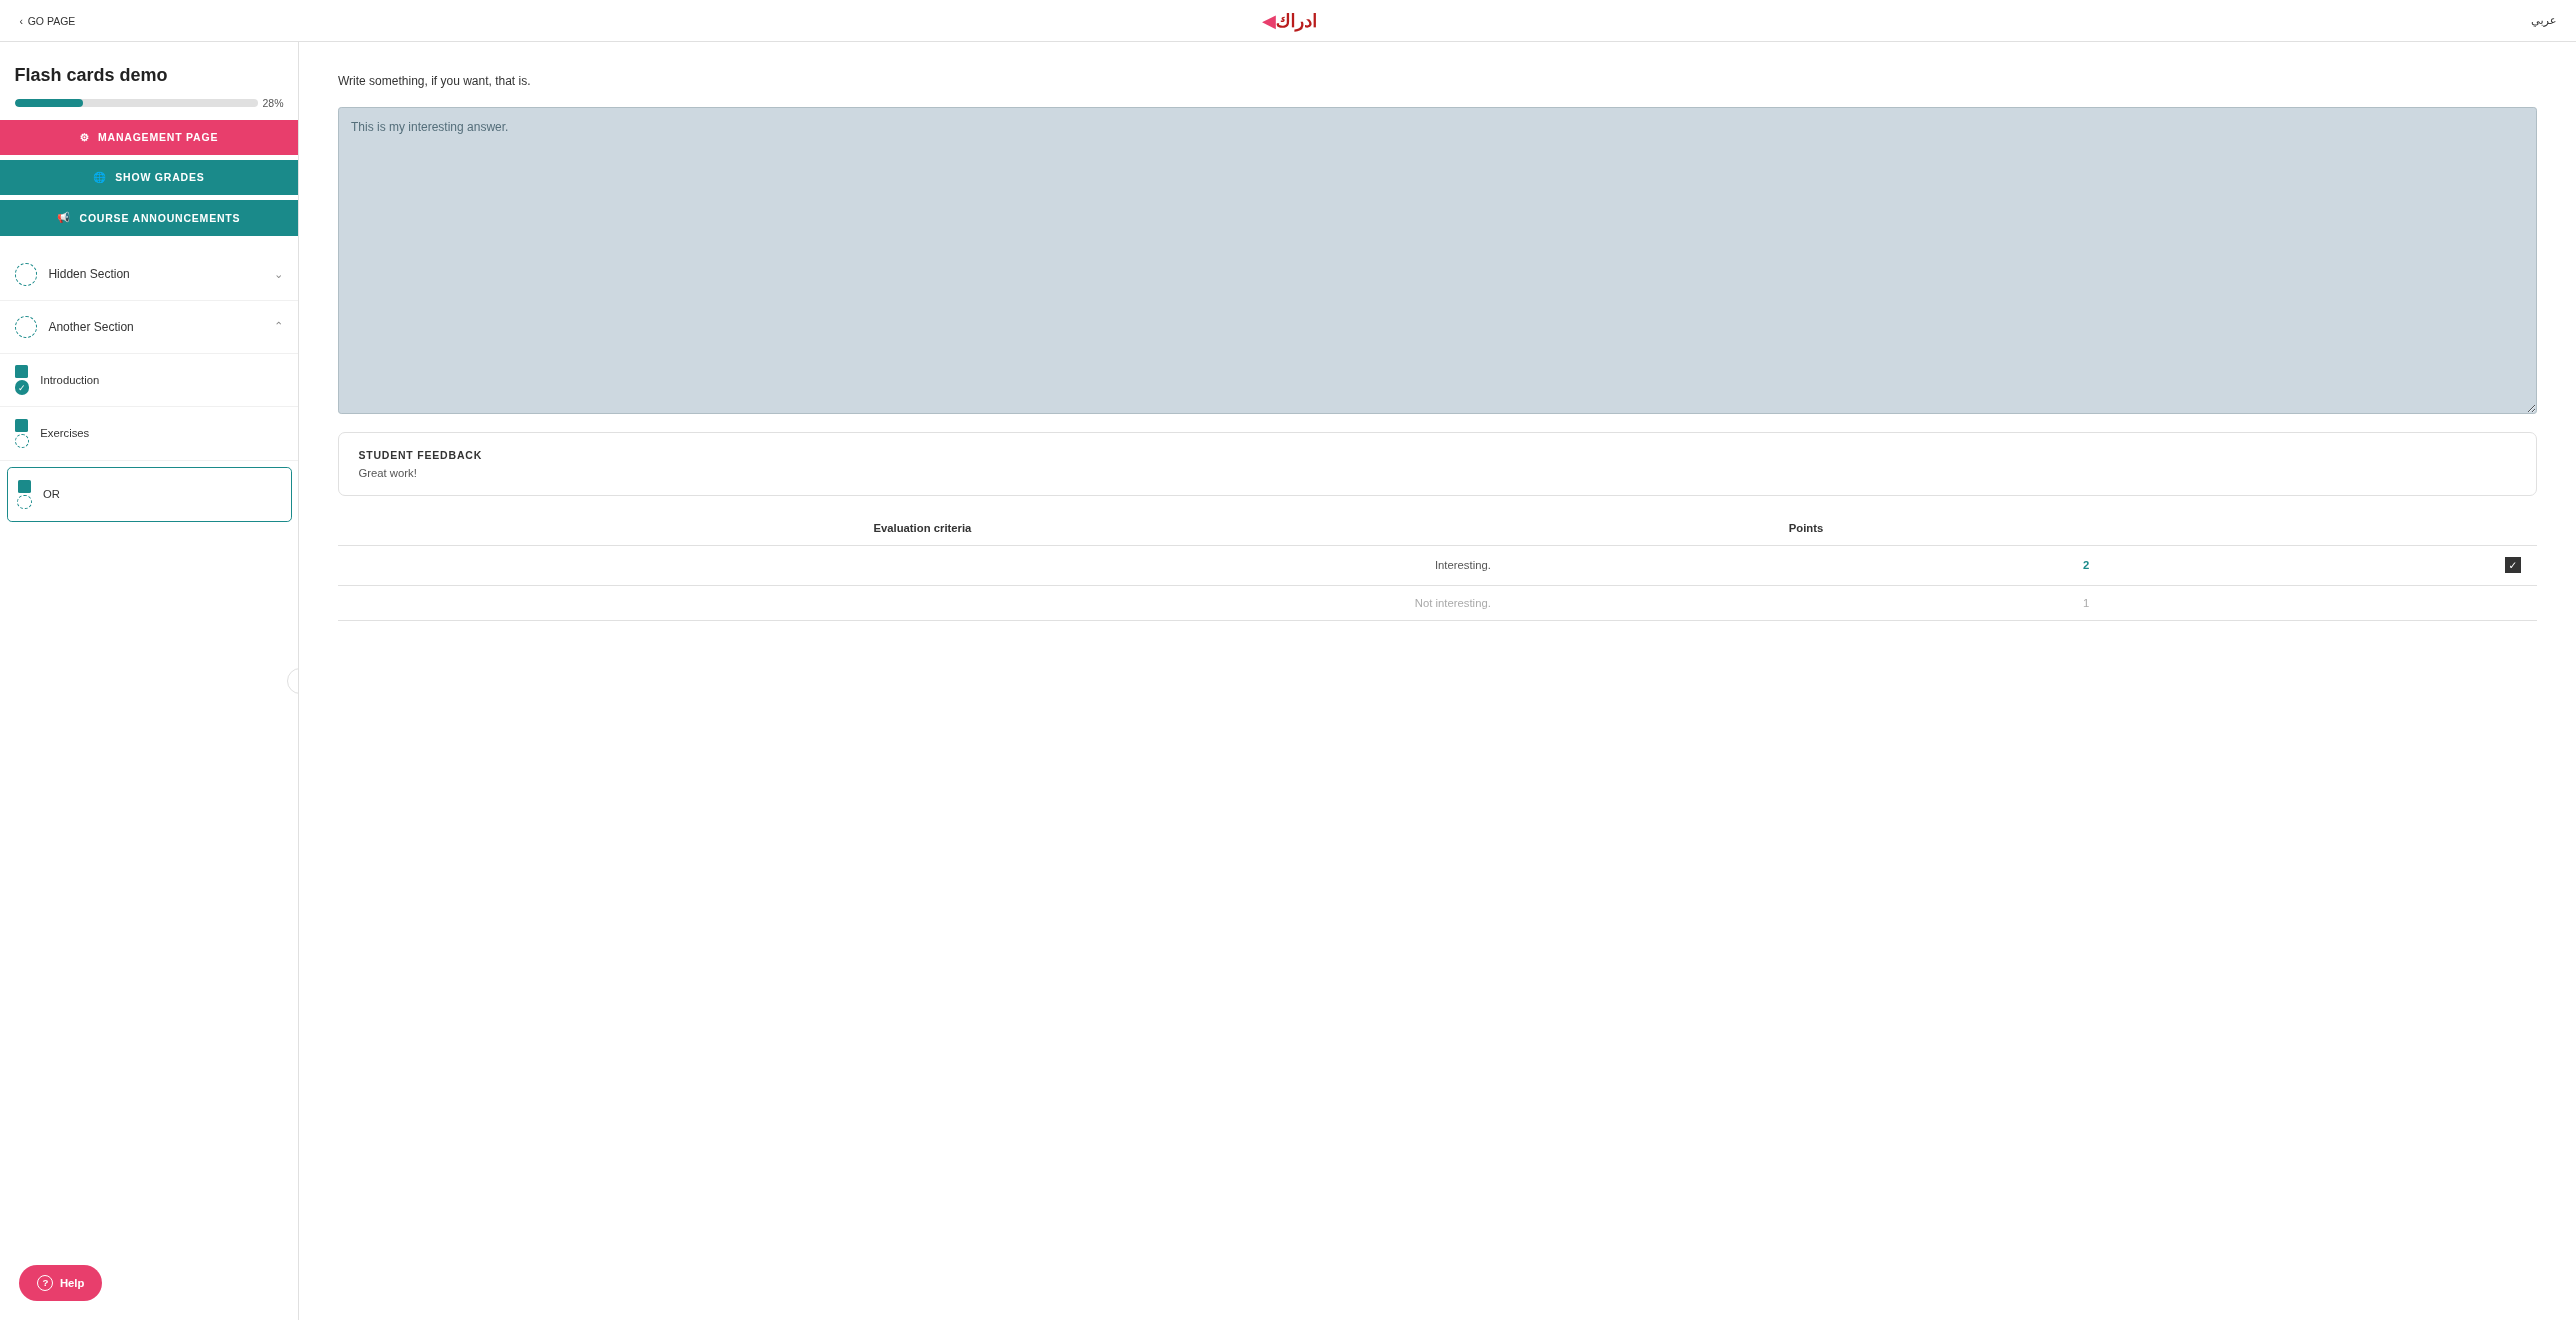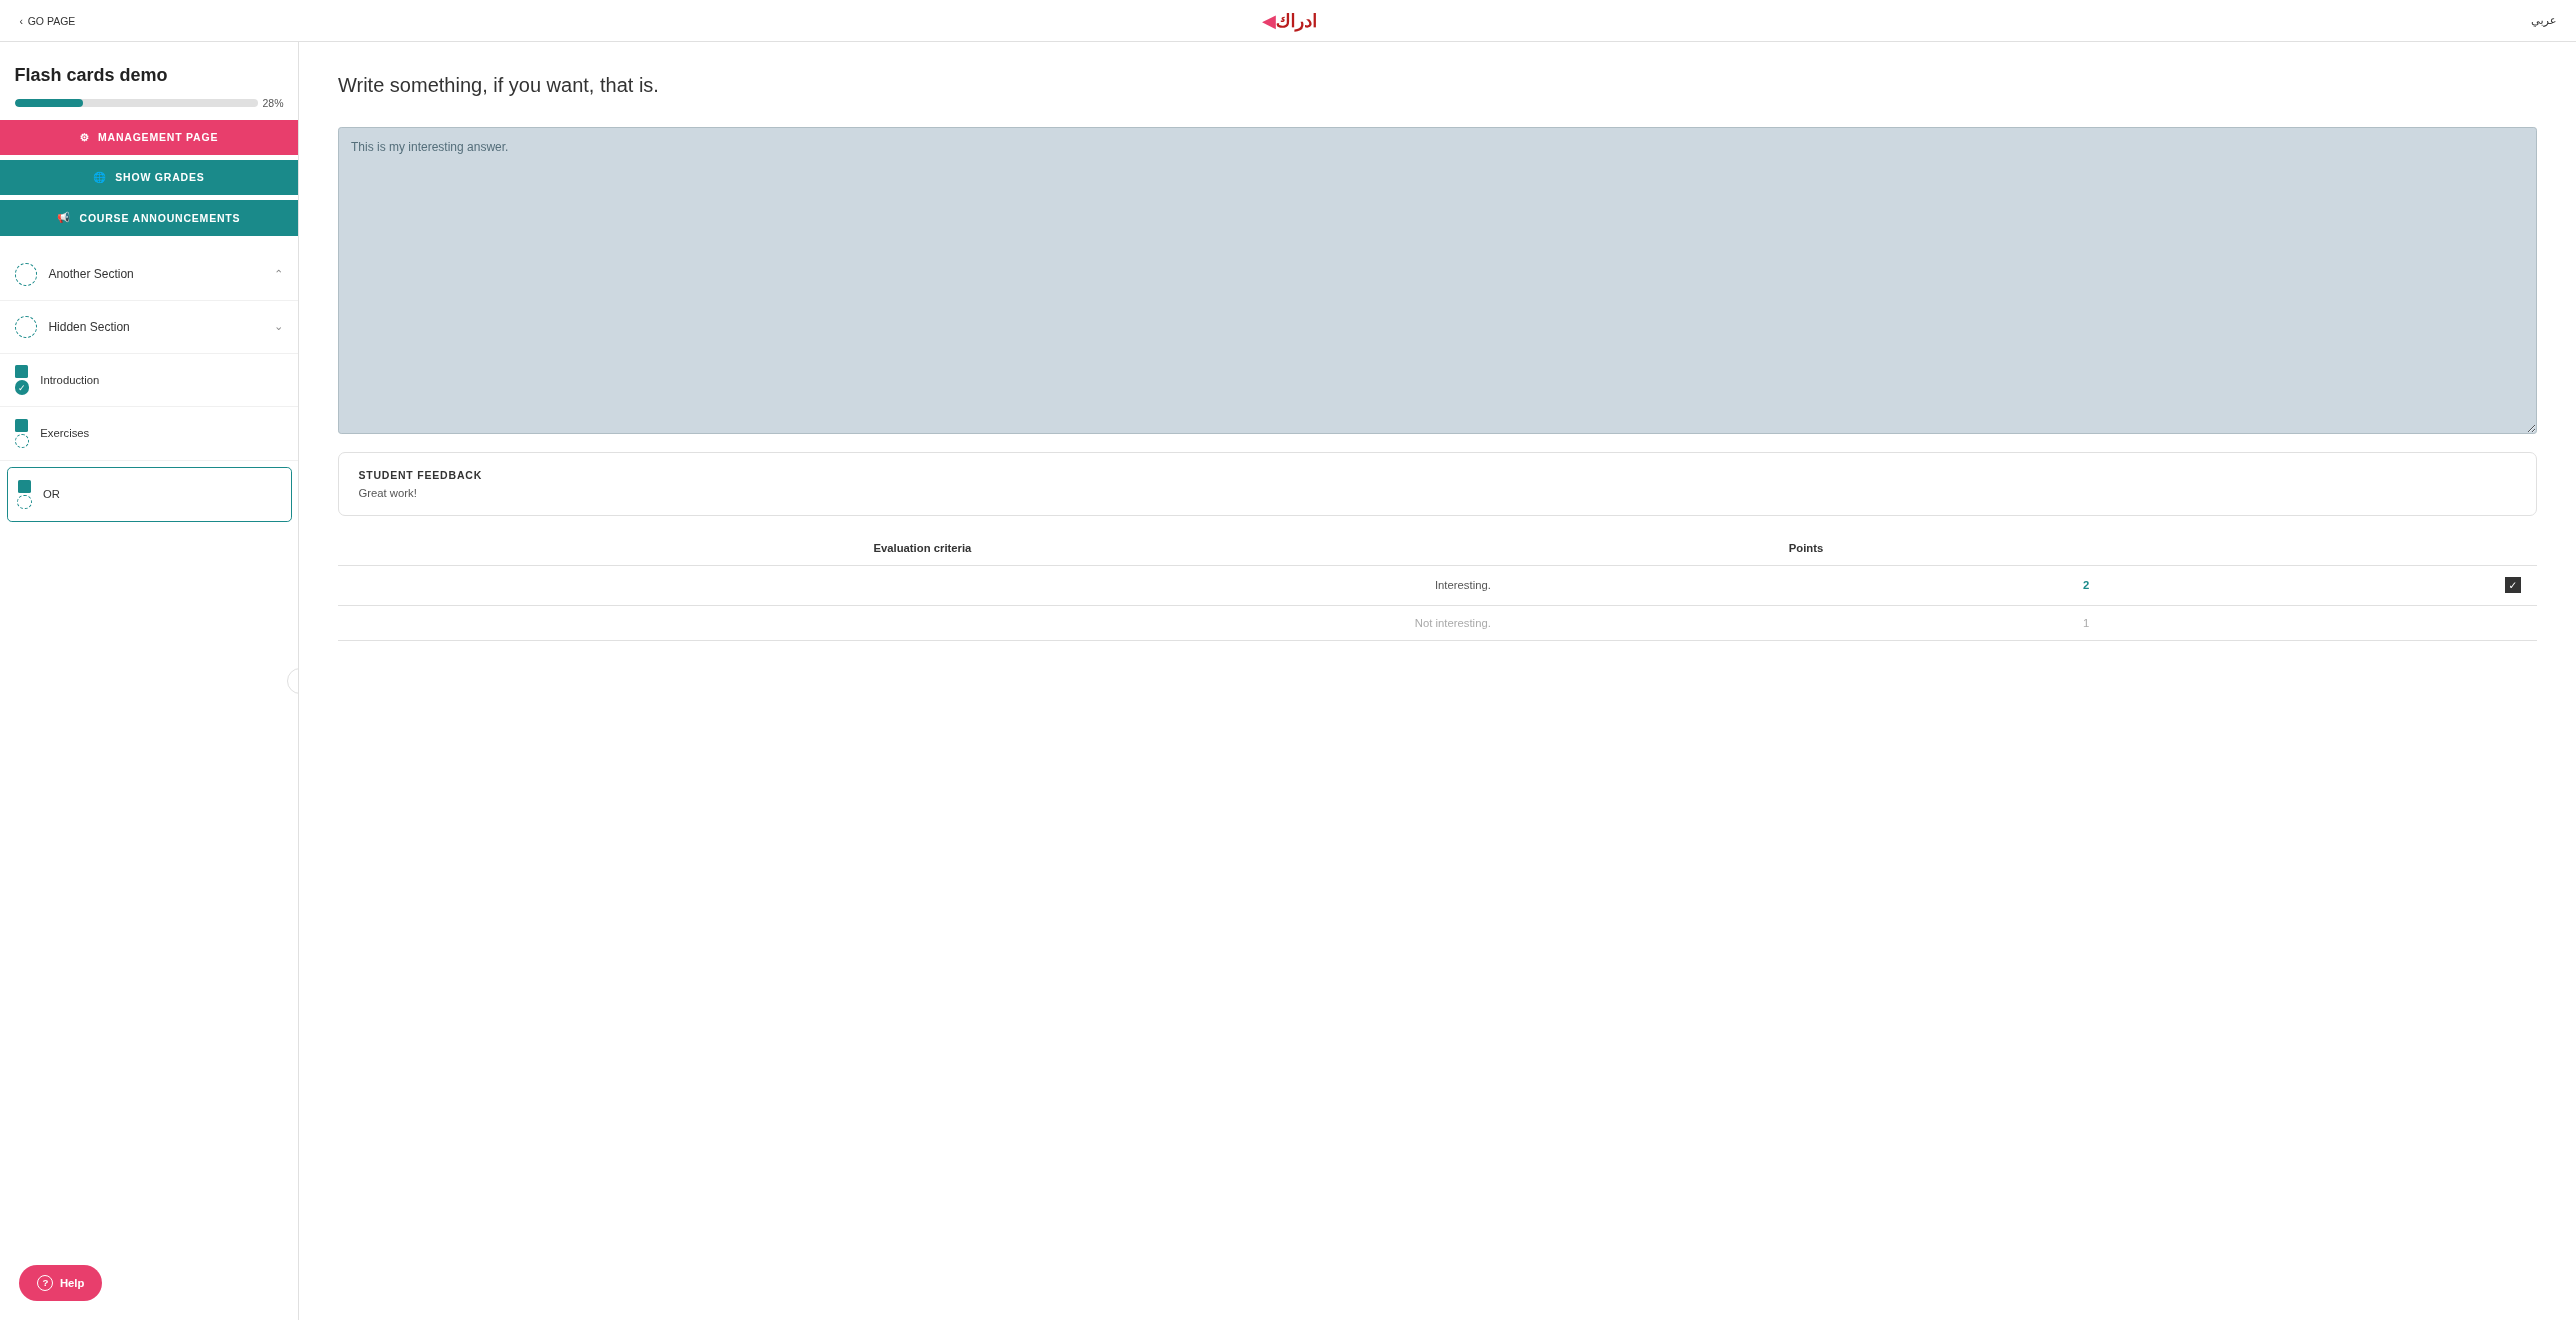--- a/index.html
+++ b/index.html
@@ -220,23 +220,23 @@
     }
 
     
     .main {
       flex: 1;
       overflow-y: auto;
       padding: 32px 39px;
       background: #fff;
     }
     .main-prompt {
-      font-size: 20px;
-      color: #333;
-      margin-bottom: 30px;
+      font-size: 12px;
+      color: #333;
+      margin-bottom: 19px;
     }
     .answer-textarea {
       width: 100%;
       min-height: 307px;
       background: #cdd8e0;
       border: 0.8px solid #b0bec5;
       border-radius: 3.2px;
       padding: 12px;
       font-size: 12px;
       color: #546e7a;
@@ -367,31 +367,31 @@
     </button>
 
     <button class="sidebar-btn btn-announcements">
       <span>📢</span>
       <span>COURSE ANNOUNCEMENTS</span>
     </button>
 
     <div class="section-item">
       <div class="section-left">
         <div class="section-circle"></div>
-        <span class="section-label">Another Section</span>
-      </div>
-      <span class="chevron">⌃</span>
+        <span class="section-label">Hidden Section</span>
+      </div>
+      <span class="chevron">⌄</span>
     </div>
 
     <div class="section-item">
       <div class="section-left">
         <div class="section-circle"></div>
-        <span class="section-label">Hidden Section</span>
-      </div>
-      <span class="chevron">⌄</span>
+        <span class="section-label">Another Section</span>
+      </div>
+      <span class="chevron">⌃</span>
     </div>
 
     <div class="course-item">
       <div class="item-icons">
         <div class="icon-sq"></div>
         <div class="check-circle">✓</div>
       </div>
       <span class="item-label">Introduction</span>
     </div>
 

